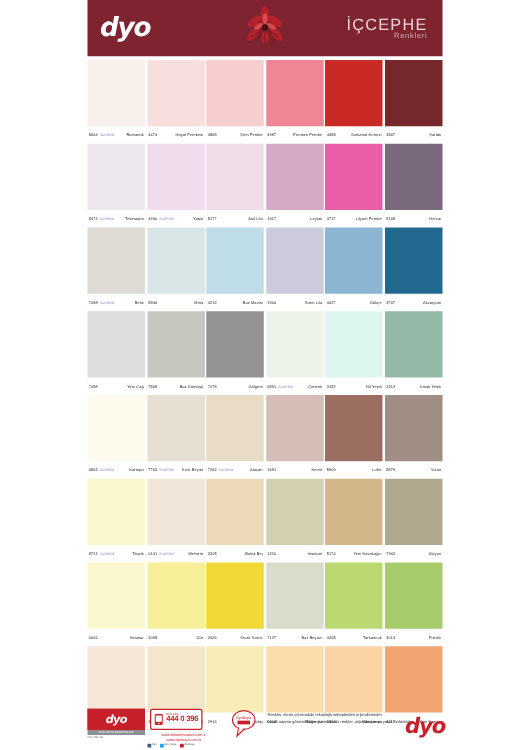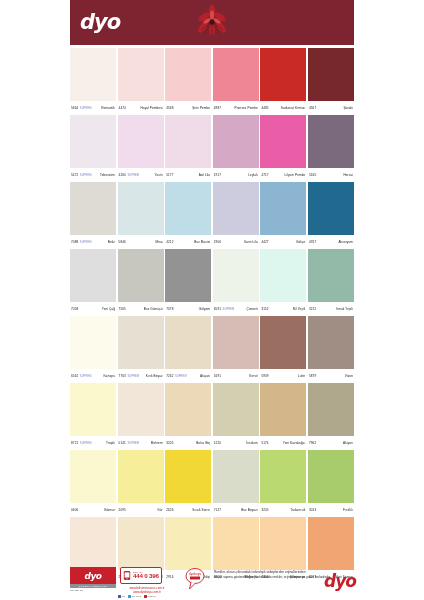--- a/index.html
+++ b/index.html
@@ -139,20 +139,24 @@
       <g stroke="#6e1a20" stroke-width=".7" fill="none">
         <path d="M21 20 L14 32"></path>
           <path d="M21 20 L28 32"></path>
         <path d="M21 20 L21 34"></path>
           <path d="M21 20 L10 28"></path>
           <path d="M21 20 L32 28"></path>
       </g>
       <circle cx="21" cy="20" r="2.6" fill="#4a1114"></circle>
     </svg>
 
+    <div class="header-right">
+      <div class="ic-cephe">İÇCEPHE</div>
+      <div class="renkleri">Renkleri</div>
+    </div>
   </div>
 
   <div class="grid" id="grid">
       <div class="row">
         <div class="cell">
           <div class="swatch" style="background: rgb(247, 239, 233);"></div>
           <div class="cap">
             <div class="cap-left">
               <span class="code">5664</span>
               <span class="marka">SUPREM</span>

